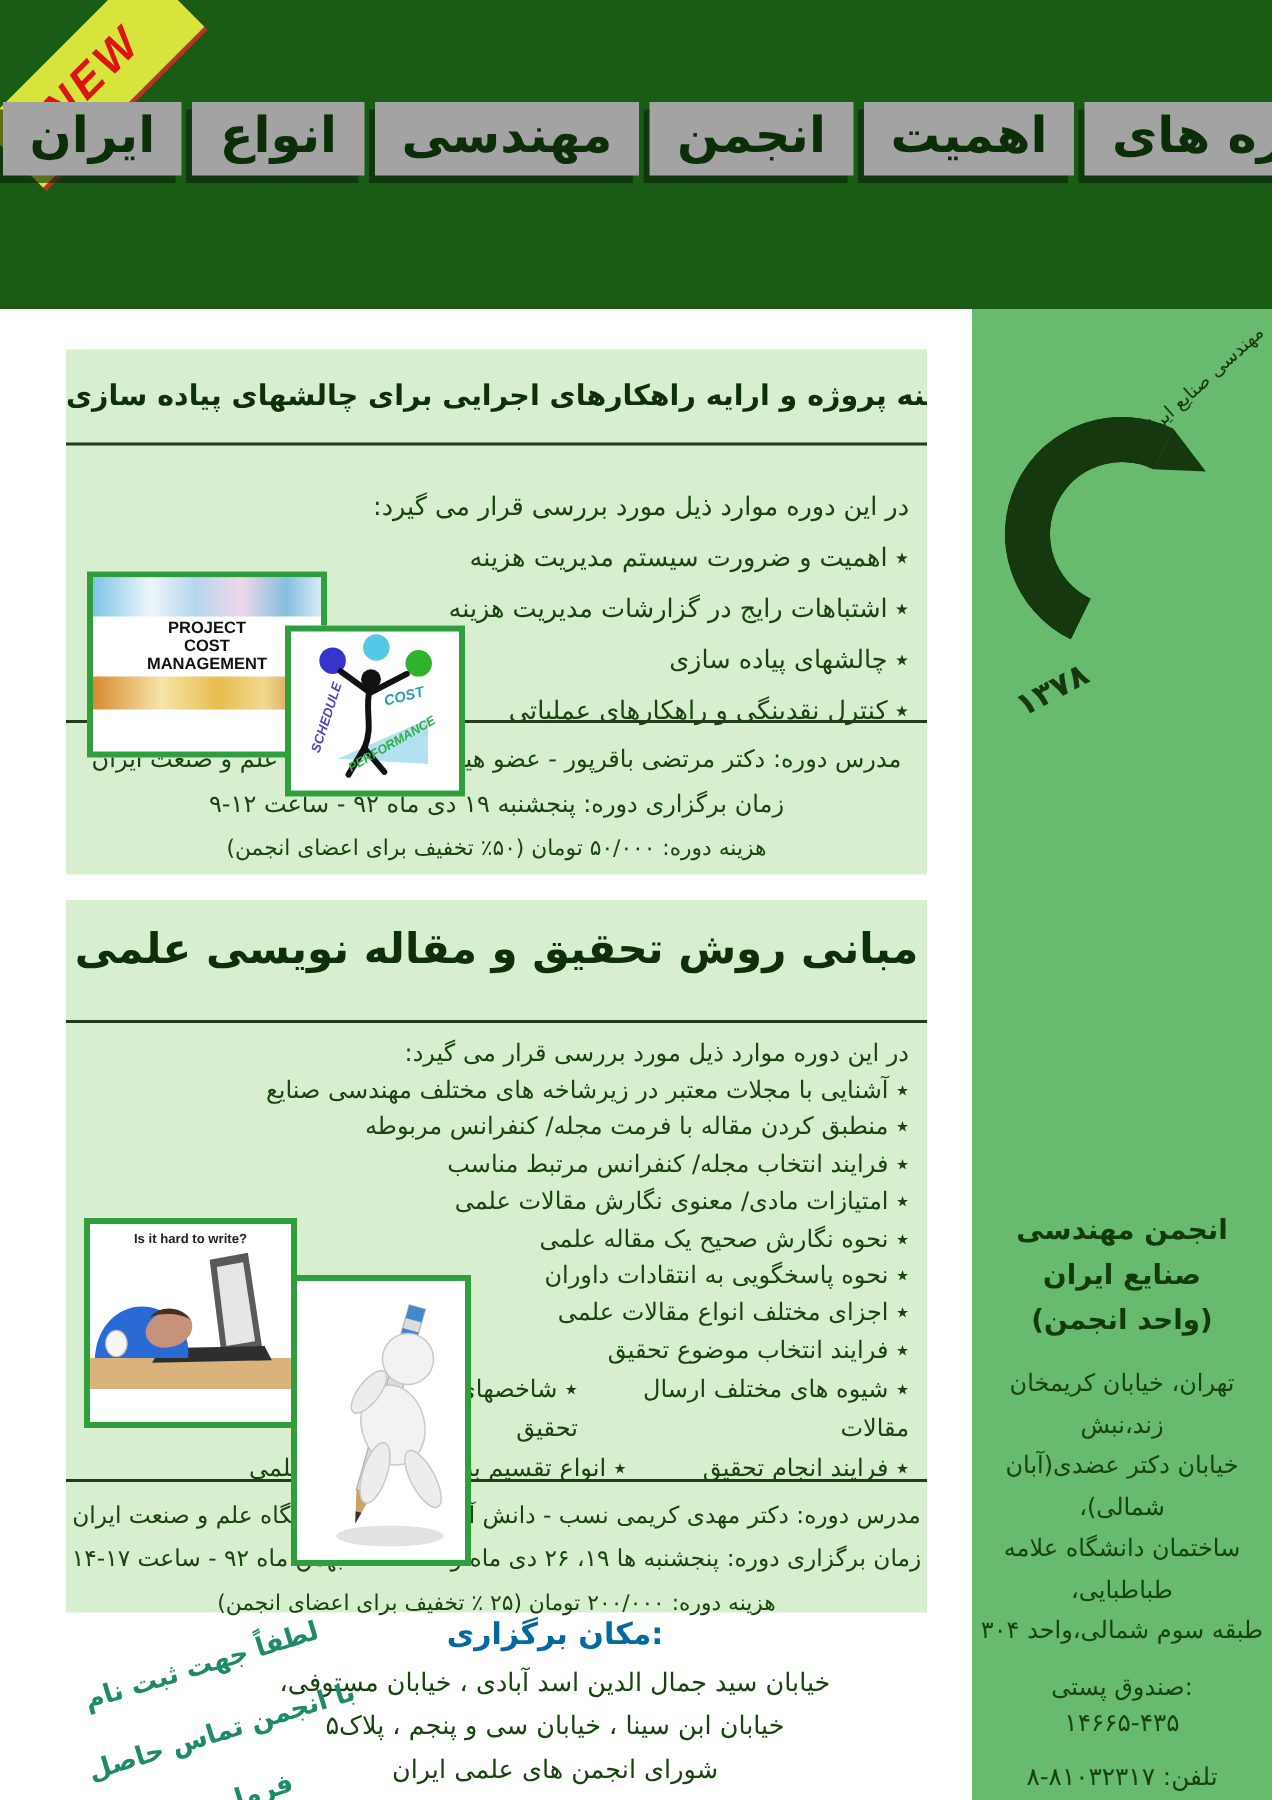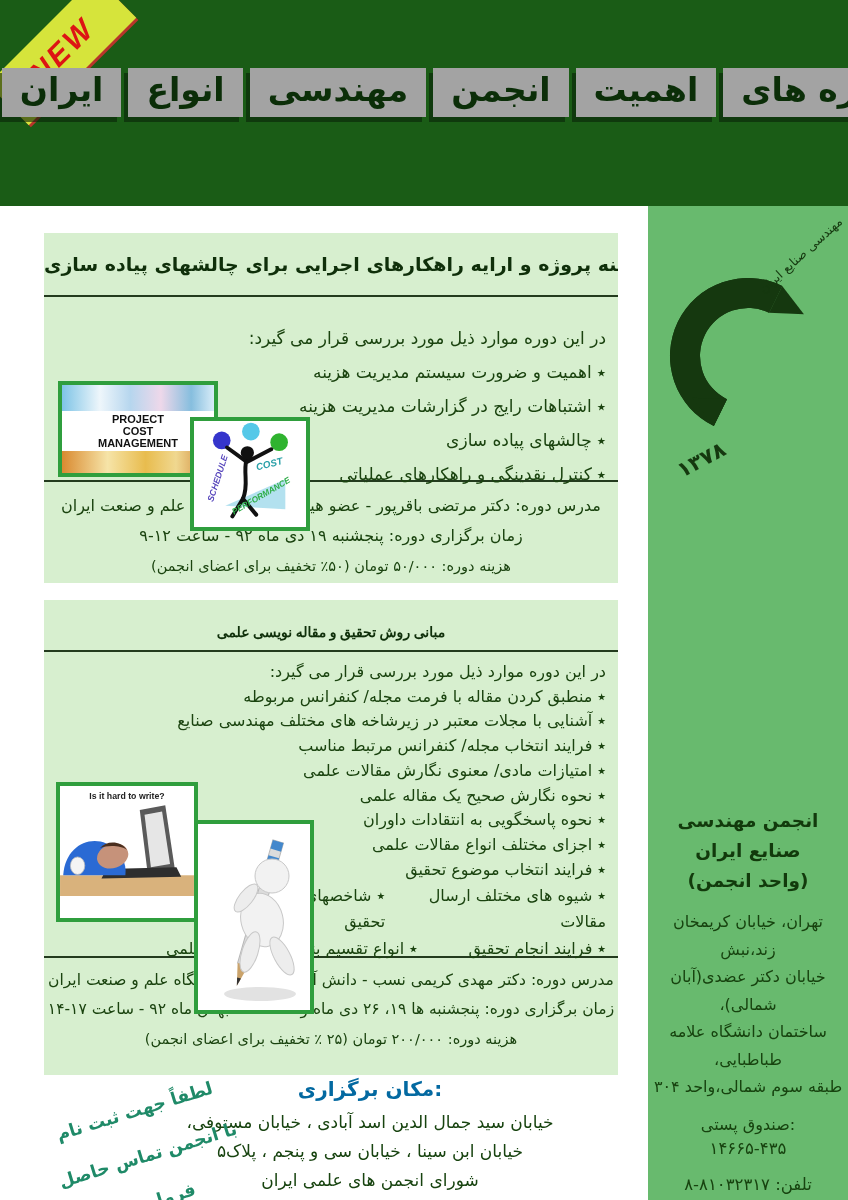--- a/index.html
+++ b/index.html
@@ -53,31 +53,31 @@
   .c1-bullets{
     direction:rtl;text-align:right;padding:24px 12px 0 0;
     font-size:17px;line-height:34px;
   }
   .c1-foot{height:101px;text-align:center;padding-top:9px;}
   .foot-line{font-size:16px;line-height:30px;}
   .foot-fee{font-size:14.5px;line-height:30px;}
   .mk{margin-left:5px;}
   
   .frame{position:absolute;background:#ffffff;border:4px solid #2f9e3d;box-sizing:border-box;}
-  .img-project{left:14px;top:84px;width:160px;height:96px;}
+  .img-project{left:14px;top:84px;width:160px;height:124px;}
   .img-project .sky{height:26px;background:linear-gradient(90deg,#7ec4e6,#eef6fb 25%,#b6d6ee 45%,#eed8ea 65%,#86bede 85%,#d8ecf8);}
   .img-project .mid{height:40px;display:flex;flex-direction:column;align-items:center;justify-content:center;}
   .img-project .mid div{font-family:"Liberation Sans",sans-serif;font-weight:bold;font-size:11px;line-height:12px;color:#111;}
   .img-project .sunset{height:22px;background:linear-gradient(90deg,#d98a30,#f6e4a8 30%,#e8bc4e 55%,#f0d890 75%,#c87828);}
   .img-juggler{left:146px;top:120px;width:120px;height:114px;}
   .img-writer{left:12px;top:130px;width:142px;height:140px;}
   .img-pencil{left:150px;top:168px;width:120px;height:194px;}
   
   .card2{top:394px;height:475px;}
-  .card2 .card-title{font-size:14px;height:50px;line-height:66px;font-family:Liberation Serif, serif;}
+  .card2 .card-title{font-size:28px;height:80px;line-height:66px;}
   .c2-body{position:relative;height:304px;}
   .c2-bullets{
     direction:rtl;text-align:right;padding:8px 12px 0 0;
     font-size:16px;line-height:24.7px;
   }
   .pair-row{
     direction:rtl;display:flex;justify-content:space-between;
     margin-left:122px;padding:1px 12px 0 0;font-size:16px;line-height:26px;
   }
   .c2-foot{height:99px;text-align:center;padding-top:8px;}
@@ -195,22 +195,22 @@
       <div class="foot-fee" dir="rtl">هزینه دوره: ۵۰/۰۰۰ تومان (۵۰٪ تخفیف برای اعضای انجمن)</div>
     </div>
   </div>
 
   <div class="card card2">
     <div class="card-title">مبانی روش تحقیق و مقاله نویسی علمی</div>
     <div class="rule"></div>
     <div class="c2-body">
       <div class="c2-bullets">
         <div>در این دوره موارد ذیل مورد بررسی قرار می گیرد:</div>
+        <div><span class="mk">٭</span><span>آشنایی با مجلات معتبر در زیرشاخه های مختلف مهندسی صنایع</span></div>
         <div><span class="mk">٭</span><span>منطبق کردن مقاله با فرمت مجله/ کنفرانس مربوطه</span></div>
-        <div><span class="mk">٭</span><span>آشنایی با مجلات معتبر در زیرشاخه های مختلف مهندسی صنایع</span></div>
         <div><span class="mk">٭</span><span>فرایند انتخاب مجله/ کنفرانس مرتبط مناسب</span></div>
         <div><span class="mk">٭</span><span>امتیازات مادی/ معنوی نگارش مقالات علمی</span></div>
         <div><span class="mk">٭</span><span>نحوه نگارش صحیح یک مقاله علمی</span></div>
         <div><span class="mk">٭</span><span>نحوه پاسخگویی به انتقادات داوران</span></div>
         <div><span class="mk">٭</span><span>اجزای مختلف انواع مقالات علمی</span></div>
         <div><span class="mk">٭</span><span>فرایند انتخاب موضوع تحقیق</span></div>
       </div>
       <div class="pair-row">
         <span><span class="mk">٭</span><span>شیوه های مختلف ارسال مقالات</span></span>
         <span><span class="mk">٭</span><span>شاخصهای ارزشیابی نتایج تحقیق</span></span>

